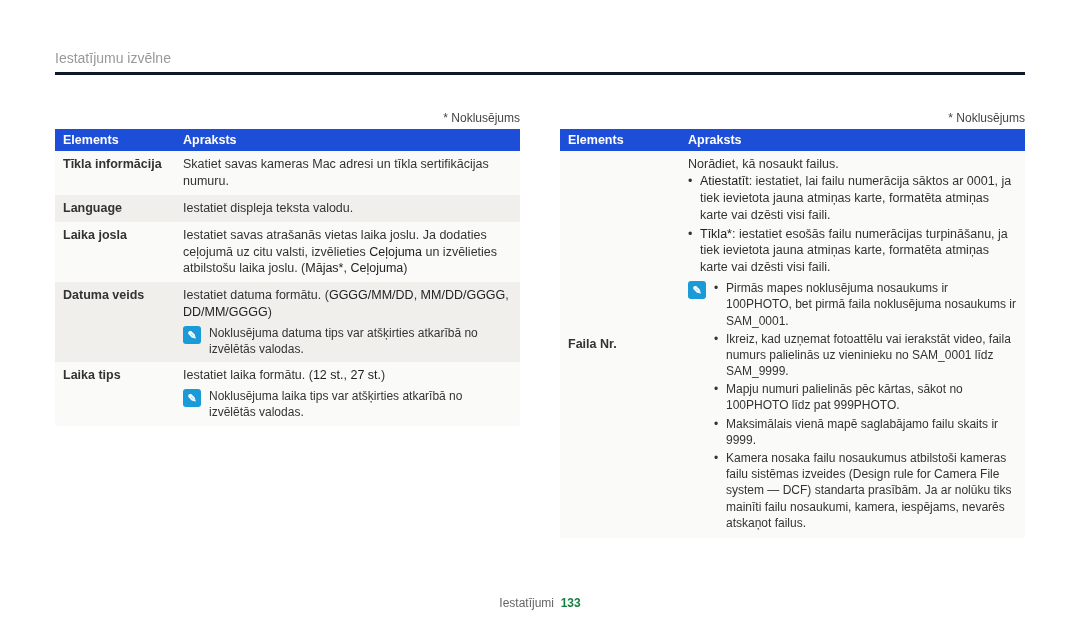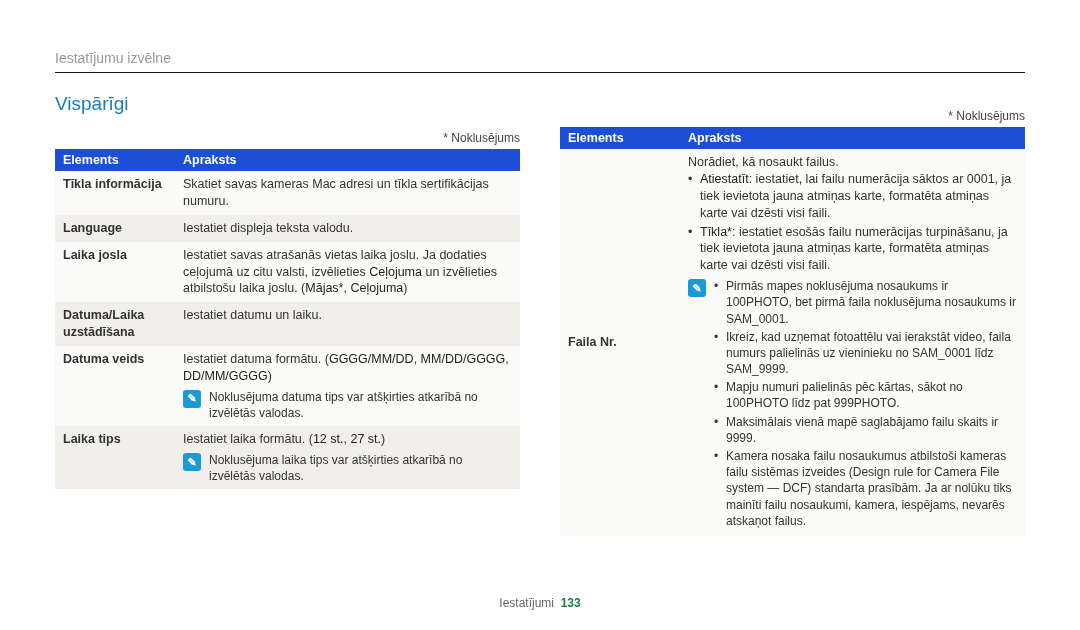--- a/index.html
+++ b/index.html
@@ -9,21 +9,21 @@
     color: #333;
     background: #fff;
     width: 1080px;
     height: 630px;
     padding: 50px 55px 20px 55px;
     position: relative;
   }
   .breadcrumb {
     color: #999;
     font-size: 14px;
-    border-bottom: 1px solid #0f172a;
+    border-bottom: 3px solid #0f172a;
     padding-bottom: 6px;
     margin-bottom: 20px;
   }
   .columns {
     display: flex;
     gap: 40px;
   }
   .col { flex: 1; }
   h2.section-heading {
     color: #1a7db8;
@@ -99,21 +99,20 @@
   b { font-weight: normal; color: #222; }
 </style>
 </head>
 <body>
 
 <div class="breadcrumb">Iestatījumu izvēlne</div>
 
 <div class="columns">
 
   <div class="col">
-    <h2 class="section-heading">Vispārīgi</h2>
     <div class="default-note">* Noklusējums</div>
     <table>
       <thead>
         <tr>
           <th>Elements</th>
           <th>Apraksts</th>
         </tr>
       </thead>
       <tbody>
         <tr>
@@ -122,24 +121,20 @@
         </tr>
         <tr>
           <td class="label">Language</td>
           <td>Iestatiet displeja teksta valodu.</td>
         </tr>
         <tr>
           <td class="label">Laika josla</td>
           <td>
             <span>Iestatiet savas atrašanās vietas laika joslu. Ja dodaties ceļojumā uz citu valsti, izvēlieties </span><b>Ceļojuma</b><span> un izvēlieties atbilstošu laika joslu. (</span><b>Mājas*</b><span>, </span><b>Ceļojuma</b><span>)</span>
           </td>
-        </tr>
-        <tr>
-          <td class="label">Datuma/Laika uzstādīšana</td>
-          <td>Iestatiet datumu un laiku.</td>
         </tr>
         <tr>
           <td class="label">Datuma veids</td>
           <td>
             <span>Iestatiet datuma formātu. (</span><b>GGGG/MM/DD</b><span>, </span><b>MM/DD/GGGG</b><span>, </span><b>DD/MM/GGGG</b><span>)</span>
             <div class="note-box">
               <span class="note-icon">✎</span>
               <span class="note-text">Noklusējuma datuma tips var atšķirties atkarībā no izvēlētās valodas.</span>
             </div>
           </td>

